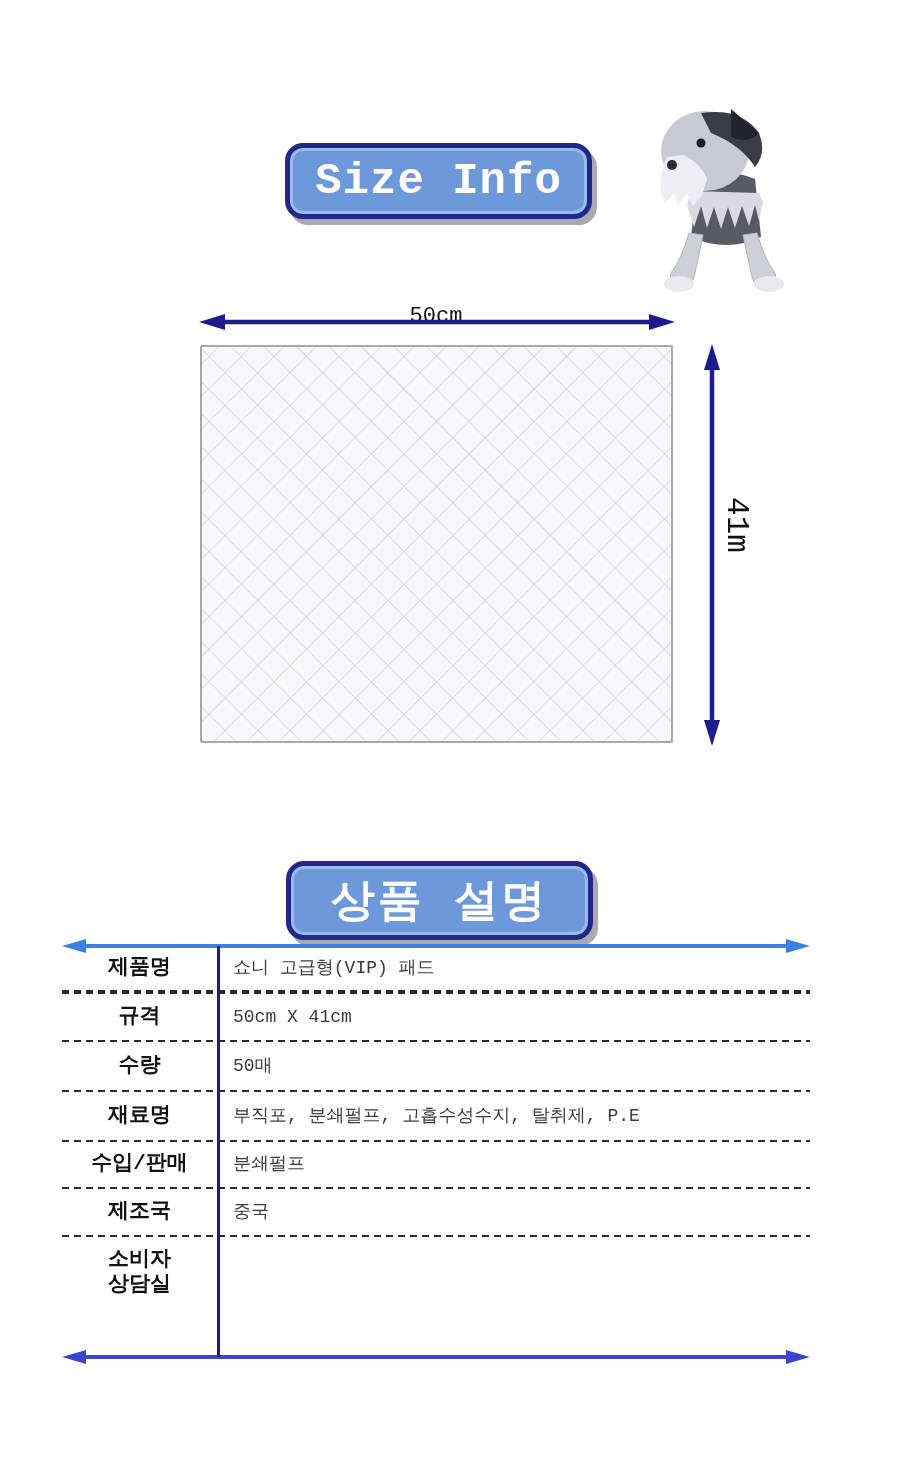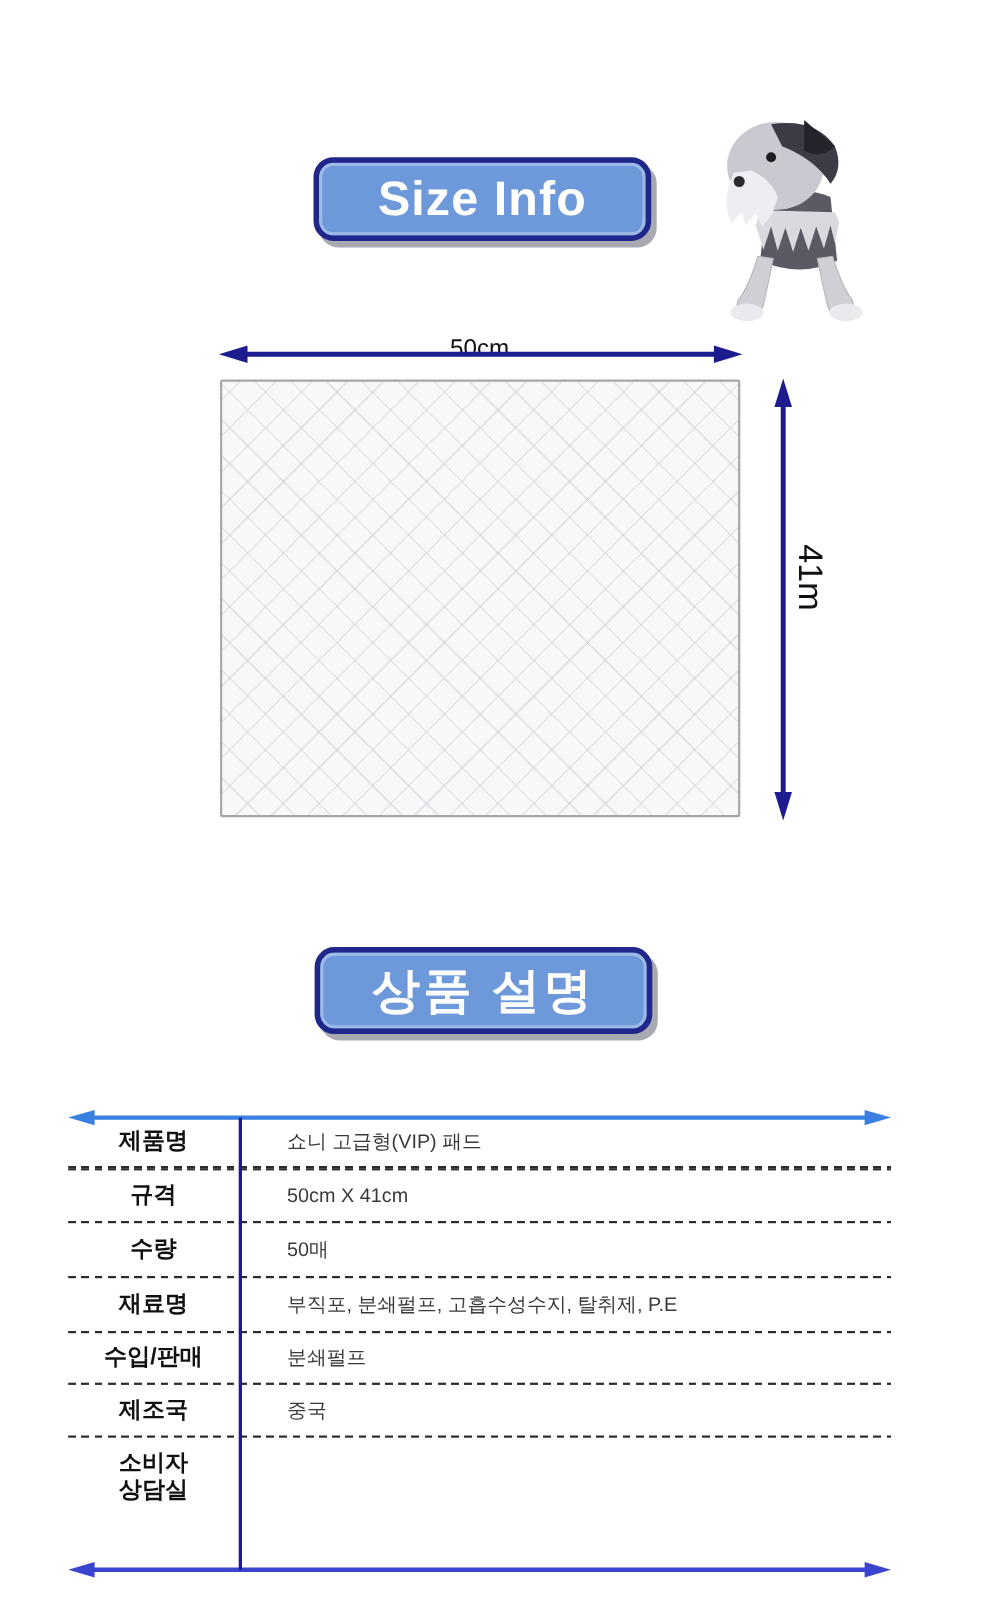--- a/index.html
+++ b/index.html
@@ -1,18 +1,18 @@
 <!DOCTYPE html>
 <html><head>
 <meta charset="utf-8">
 <style>
   html,body{margin:0;padding:0;background:#ffffff;}
   .canvas{
     position:relative;width:900px;height:1474px;background:#ffffff;
-    font-family:Liberation Sans, sans-serif;overflow:hidden;
+    font-family:Liberation Mono, monospace;overflow:hidden;
   }
 
   
   .badge{
     position:absolute;display:flex;align-items:center;justify-content:center;
     background:#6d98da;border:5px solid #20278a;border-radius:18px;
     box-shadow:5px 6px 0 #a9a9b2, inset 0 0 0 3px rgba(255,255,255,0.33);
     color:#ffffff;font-weight:bold;
   }
   .badge-size{left:285px;top:143px;width:297px;height:66px;font-size:44px;letter-spacing:1px;}
@@ -35,32 +35,32 @@
   .arrow-v{position:absolute;left:702px;top:343px;}
   .dim-height-label{
     position:absolute;left:696px;top:505px;width:80px;height:40px;line-height:40px;
     text-align:center;font-size:31px;color:#101010;transform:rotate(90deg);
   }
 
   
   .dog{position:absolute;left:645px;top:105px;}
 
   
-  .spec{position:absolute;left:62px;top:1016px;width:748px;height:411px;}
+  .spec{position:absolute;left:62px;top:946px;width:748px;height:411px;}
   .spec .edge{position:absolute;left:0;width:748px;height:18px;}
   .spec .edge-top{top:-9px;}
   .spec .edge-bottom{bottom:-9px;}
   .spec .vline{position:absolute;left:155px;top:0;bottom:0;width:3px;background:#1b1b8e;}
   .t-row{display:flex;align-items:center;}
   .t-label{
     width:155px;text-align:center;font-weight:bold;font-size:21px;color:#111111;
     white-space:pre-line;line-height:1.15;
   }
   .t-value{
-    flex:1;padding-left:44px;font-size:18px;color:#3a3a3a;
+    flex:1;padding-left:16px;font-size:18px;color:#3a3a3a;
     white-space:pre-line;line-height:1.35;
   }
   .r1{height:44px;}.r2{height:49px;}.r3{height:46px;}.r4{height:48px;}
   .r5{height:48px;}.r6{height:45px;}.r7{height:46px;}.r8{height:71px;gap:25px;}
   .dash{
     height:2px;
     background-image:repeating-linear-gradient(90deg,#2b2b2b 0 7px,transparent 7px 12px);
   }
 </style>
 </head>

